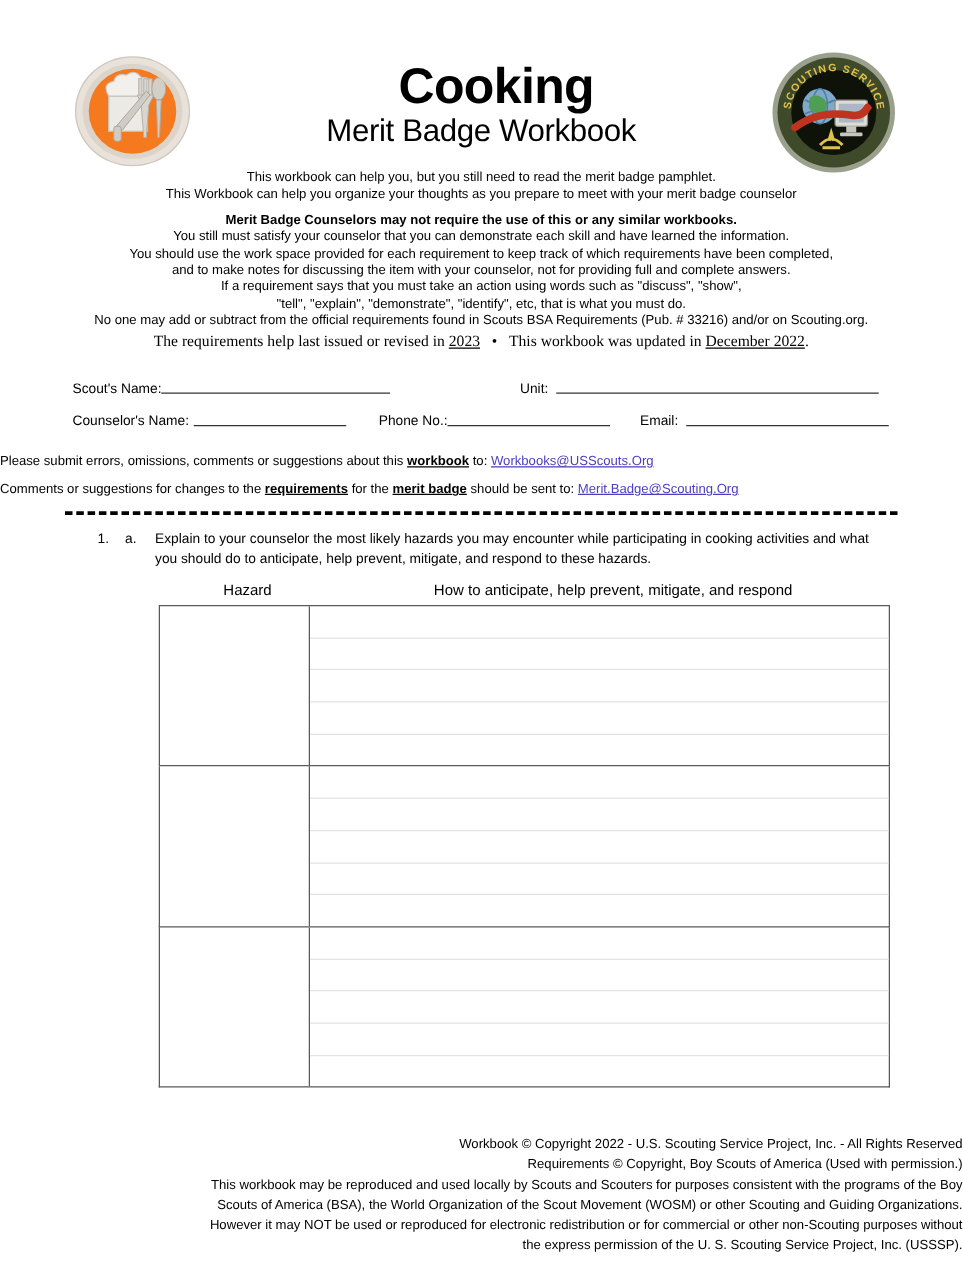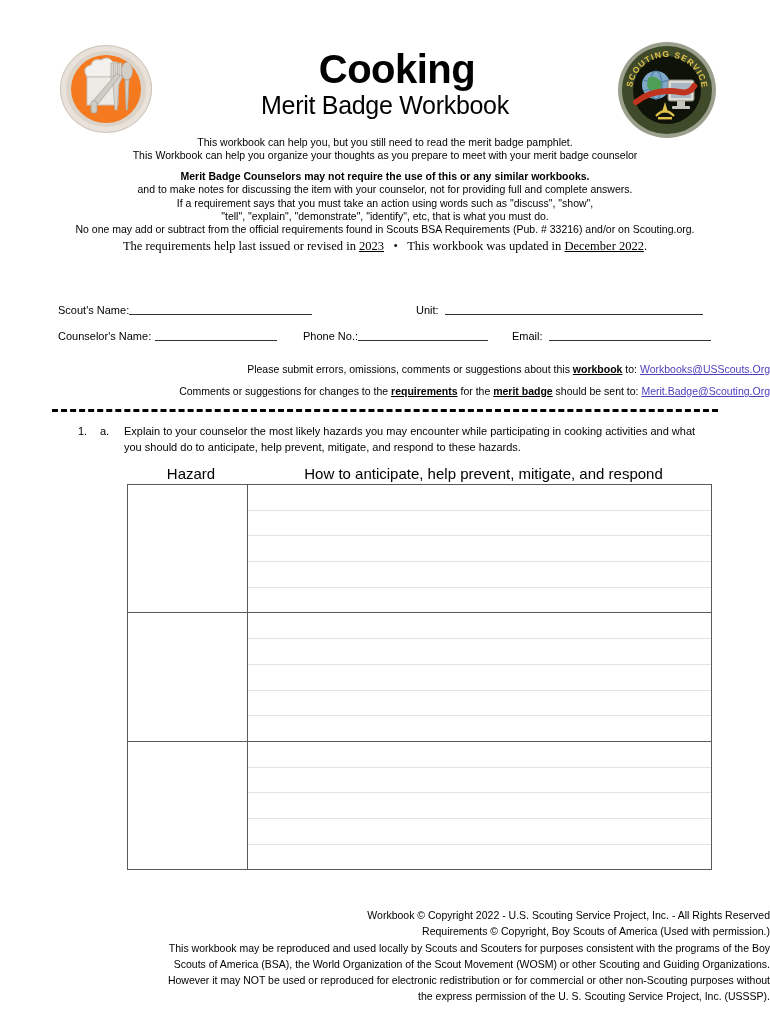--- a/index.html
+++ b/index.html
@@ -107,21 +107,21 @@
     vertical-align: baseline;
     height: 11px;
     margin-bottom: -1px;
   }
 
   .links {
     position: absolute;
     left: 0;
     top: 358px;
     width: 770px;
-    text-align: right;
+    text-align: left;
     font-size: 10.5px;
     line-height: 22px;
   }
   .links a, .links .link {
     color: #4b3fbf;
     text-decoration: underline;
   }
   .links .b { font-weight: bold; text-decoration: underline; }
 
   .dashed-sep {
@@ -155,24 +155,24 @@
   .req-text {
     position: absolute;
     left: 124px;
     top: 0;
     width: 588px;
     text-align: left;
   }
 
   .table-headers {
     position: absolute;
-    left: 4px;
+    left: 11px;
     top: 465px;
     width: 670px;
-    font-size: 15px;
+    font-size: 12px;
     height: 16px;
   }
   .th-left {
     position: absolute;
     left: 127px;
     width: 120px;
     text-align: center;
   }
   .th-right {
     position: absolute;
@@ -340,20 +340,22 @@
         </div>
       </div>
     </div>
   </div>
 
   <div class="intro">
     <div>This workbook can help you, but you still need to read the merit badge pamphlet.</div>
     <div>This Workbook can help you organize your thoughts as you prepare to meet with your merit badge counselor</div>
     <div class="gap"></div>
     <div class="bold">Merit Badge Counselors may not require the use of this or any similar workbooks.</div>
+    <div>You still must satisfy your counselor that you can demonstrate each skill and have learned the information.</div>
+    <div>You should use the work space provided for each requirement to keep track of which requirements have been completed,</div>
     <div>and to make notes for discussing the item with your counselor, not for providing full and complete answers.</div>
     <div>If a requirement says that you must take an action using words such as "discuss", "show",</div>
     <div>"tell", "explain", "demonstrate", "identify", etc, that is what you must do.</div>
     <div>No one may add or subtract from the official requirements found in Scouts BSA Requirements (Pub. # 33216) and/or on Scouting.org.</div>
     <div class="serif-line">
       <span>The requirements help last issued or revised in </span><span class="u">2023</span>&nbsp;&nbsp;&nbsp;<span>•</span>&nbsp;&nbsp;&nbsp;<span>This workbook was updated in </span><span class="u">December 2022</span>.
     </div>
   </div>
 
   <div class="form-area">

